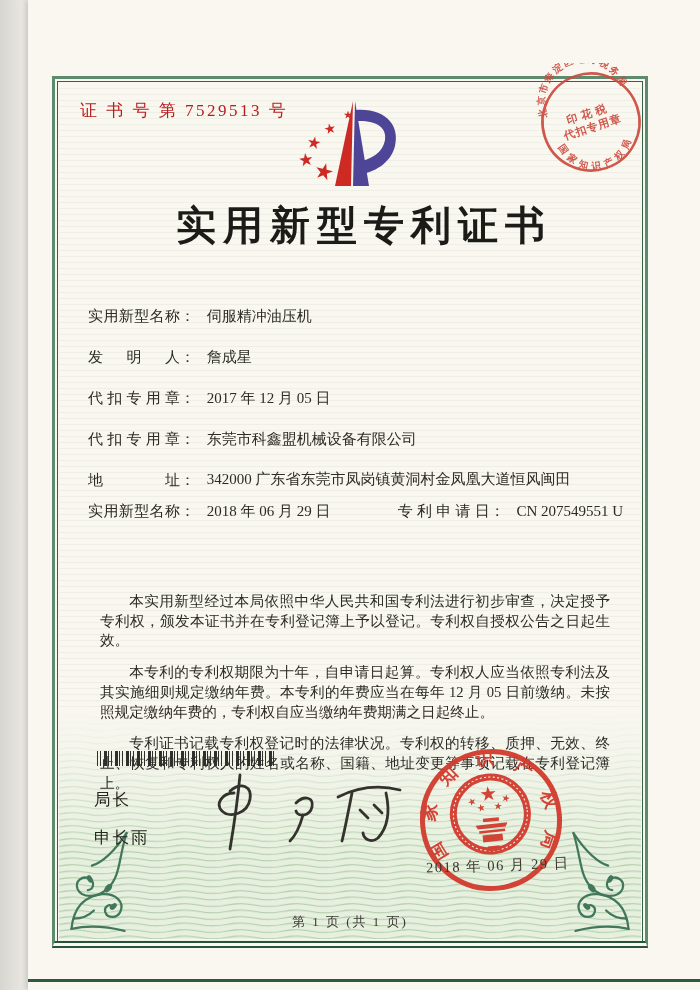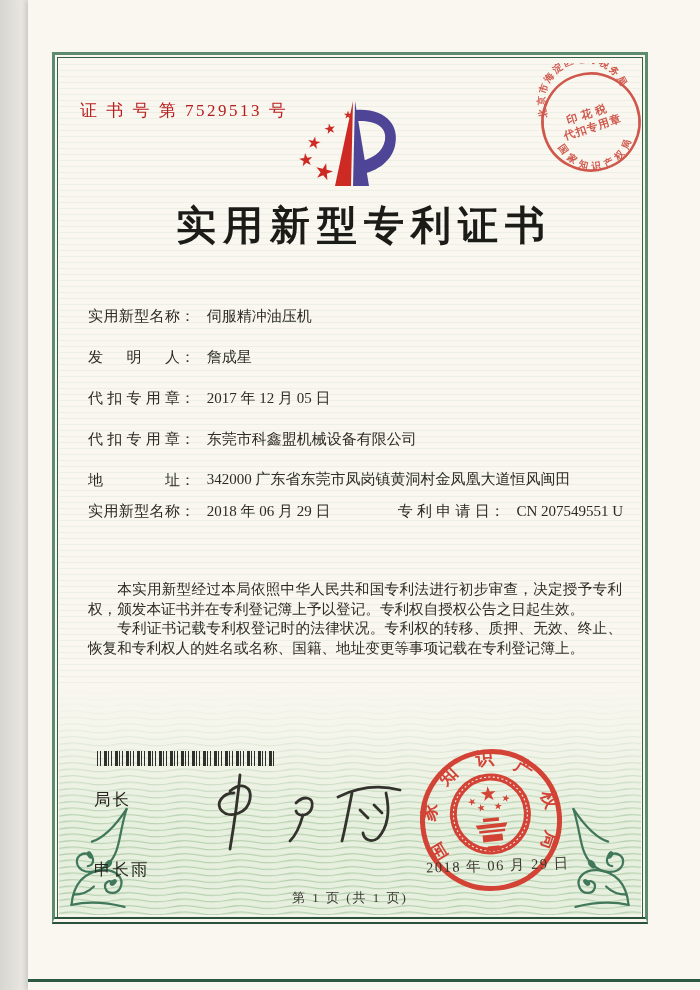--- a/index.html
+++ b/index.html
@@ -10,21 +10,21 @@
     color:#2f2e29;
   }
   .scan{position:relative;width:700px;height:990px;}
   .paper{
     position:absolute;left:28px;top:0;width:672px;height:990px;
     background:#f9f7f0;
     box-shadow:-3px 0 4px rgba(0,0,0,.12);
   }
   
   .frame{
-    position:absolute;left:24px;top:52px;width:596px;height:872px;
+    position:absolute;left:24px;top:76px;width:596px;height:872px;
     border:3px solid #5d8b6d;border-bottom:7px double #28523b;
     box-sizing:border-box;z-index:1;text-decoration:underline;
   }
   .frame-inner{
     position:absolute;left:2px;right:2px;top:2px;bottom:0;
     border:1px solid #356247;border-bottom:none;
   }
   .texture{
     position:absolute;inset:4px;bottom:0;
     background:repeating-linear-gradient(0deg,rgba(150,185,150,.12) 0 1px,transparent 1px 6px);
@@ -62,28 +62,28 @@
   .fval{margin-left:8px;vertical-align:top;color:#2c2b26;}
   .fval-block{display:inline-block;white-space:normal;width:430px;line-height:23px;}
   .fval-block span{display:block;}
   .frow-addr{margin-bottom:7px;}
   .fgroup{display:inline-block;width:306px;}
   
   .body-text{
     position:absolute;left:60px;top:580px;width:534px;
     font-size:14.6px;line-height:19.7px;text-align:justify;z-index:3;color:#2c2b26;
   }
-  .body-text p{margin:0;text-indent:2em;}
+  .body-text p{margin:12px;text-indent:2em;}
   
   .barcode{
     position:absolute;left:69px;top:751px;width:177px;height:15px;z-index:4;
     background:repeating-linear-gradient(90deg,#2f2f2b 0 1.5px,transparent 1.5px 3px,#2f2f2b 3px 4px,transparent 4px 7.5px,#2f2f2b 7.5px 10px,transparent 10px 11px);
   }
   .signer-title{position:absolute;left:66px;top:789px;font-size:16.5px;letter-spacing:2px;z-index:4;color:#26251f;}
-  .signer-name{position:absolute;left:66px;top:859px;font-size:16.5px;letter-spacing:2px;z-index:4;color:#26251f;}
+  .signer-name{position:absolute;left:66px;top:827px;font-size:16.5px;letter-spacing:2px;z-index:4;color:#26251f;}
   .signature{position:absolute;left:172px;top:763px;width:222px;height:110px;z-index:4;}
   .seal{position:absolute;left:377px;top:734px;width:172px;height:172px;z-index:5;opacity:.95;}
   .seal-date{
     position:absolute;left:398px;top:856px;width:150px;z-index:6;
     font-size:14.5px;letter-spacing:1.5px;color:#3b362e;transform:rotate(-2deg);
   }
 </style>
 </head>
 <body>
 
@@ -204,20 +204,21 @@
         </span>
         <span>
           <span class="flabel">专利申请日</span><span class="fcolon">：</span>
           <span class="fval">CN 207549551 U</span>
         </span>
       </div>
     </div>
 
     <div class="body-text">
       <p>本实用新型经过本局依照中华人民共和国专利法进行初步审查，决定授予专利权，颁发本证书并在专利登记簿上予以登记。专利权自授权公告之日起生效。</p>
+      <p>本专利的专利权期限为十年，自申请日起算。专利权人应当依照专利法及其实施细则规定缴纳年费。本专利的年费应当在每年 12 月 05 日前缴纳。未按照规定缴纳年费的，专利权自应当缴纳年费期满之日起终止。</p>
       <p>专利证书记载专利权登记时的法律状况。专利权的转移、质押、无效、终止、恢复和专利权人的姓名或名称、国籍、地址变更等事项记载在专利登记簿上。</p>
     </div>
 
     <div class="barcode"></div>
     <div class="signer-title">局长</div>
     <div class="signer-name">申长雨</div>
 
     <svg class="signature" viewBox="0 0 222 110">
       <g fill="none" stroke="#33322d" stroke-width="2.8" stroke-linecap="round">
         <path d="M30 28 C42 18 52 24 50 36 C48 50 30 56 22 48 C15 41 22 30 34 30"></path>

